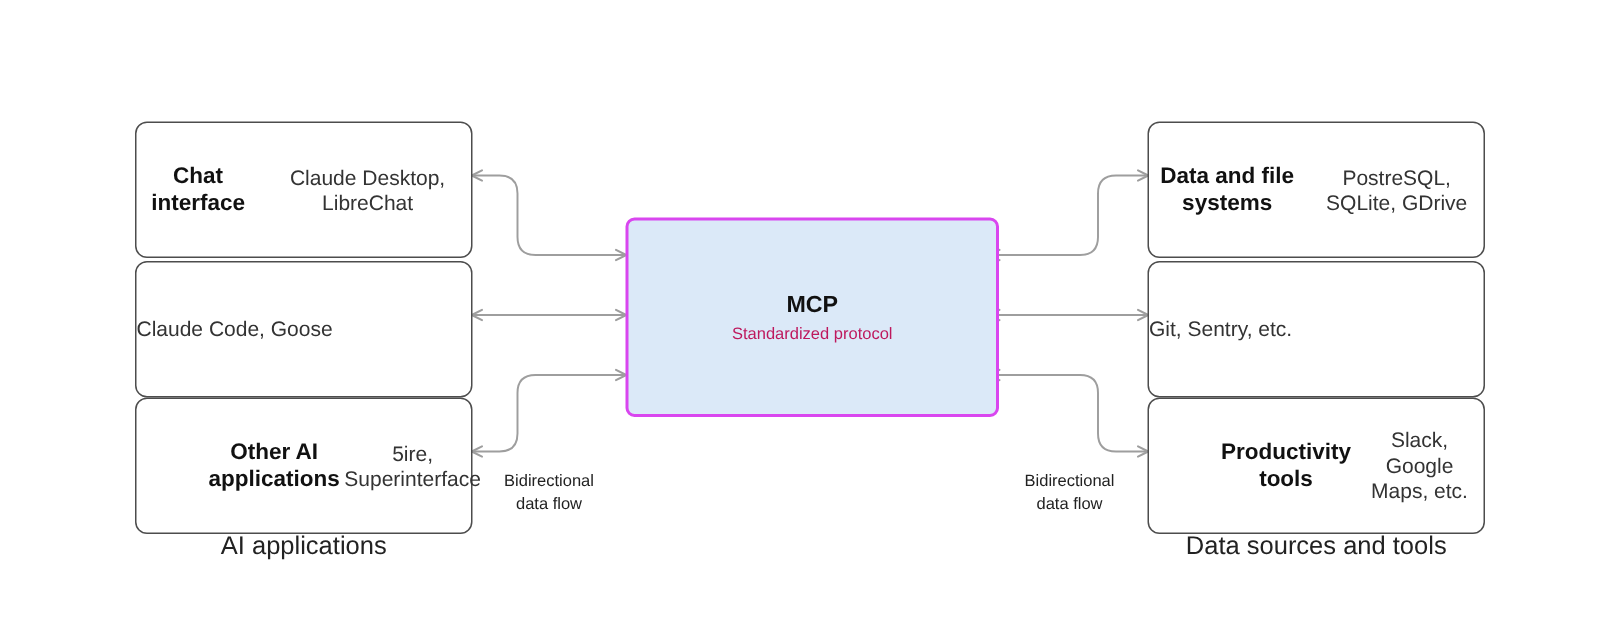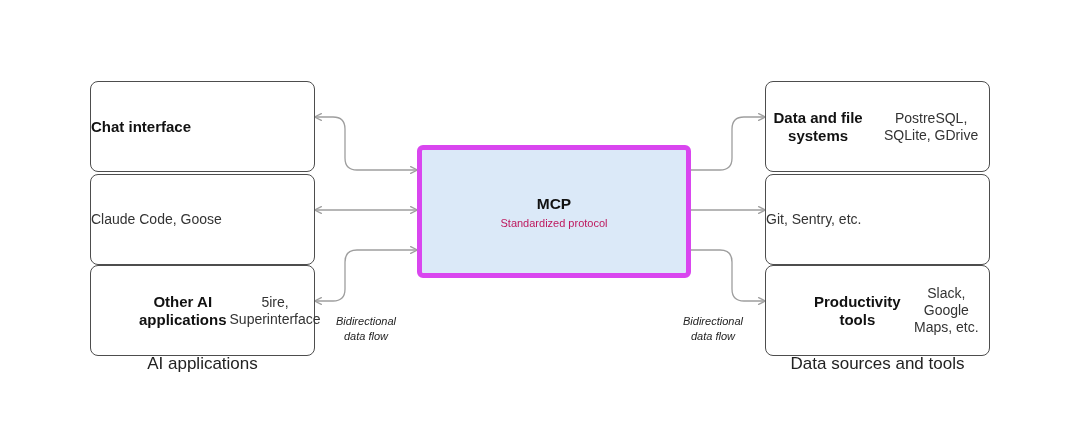--- a/index.html
+++ b/index.html
@@ -43,24 +43,24 @@
   .col-left  { left: 90px; }
   .col-right { left: 765px; }
   .row-1 { top: 81px; }
   .row-2 { top: 174px; }
   .row-3 { top: 265px; padding-left: 48px; }
 
   .center-node {
     position: absolute;
     left: 417px;
     top: 145px;
-    width: 274px;
+    width: 249px;
     height: 133px;
     background: #dbe9f8;
-    border: 5px solid #d946ef;
+    border: 2px solid #d946ef;
     border-radius: 6px;
     display: flex;
     flex-direction: column;
     align-items: center;
     justify-content: center;
     gap: 4px;
     text-align: center;
   }
   .center-title {
     font-weight: bold;
@@ -72,21 +72,20 @@
     color: #be185d;
   }
 
   .flow-label {
     position: absolute;
     width: 76px;
     font-size: 11px;
     color: #222222;
     text-align: center;
     line-height: 1.35;
-    font-style: italic;
   }
   .flow-left  { left: 328px; top: 314px; }
   .flow-right { left: 675px; top: 314px; }
 
   .group-caption {
     position: absolute;
     width: 225px;
     font-size: 17px;
     color: #222222;
     text-align: center;
@@ -121,20 +120,21 @@
     <path class="link" d="M315,117 h18 q12,0 12,12 v29 q0,12 12,12 h60" marker-start="url(#arrow)" marker-end="url(#arrow)"></path>
     <path class="link" d="M315,210 H417" marker-start="url(#arrow)" marker-end="url(#arrow)"></path>
     <path class="link" d="M315,301 h18 q12,0 12,-12 v-27 q0,-12 12,-12 h60" marker-start="url(#arrow)" marker-end="url(#arrow)"></path>
     <path class="link" d="M660,170 h60 q12,0 12,-12 v-29 q0,-12 12,-12 h21" marker-start="url(#arrow)" marker-end="url(#arrow)"></path>
     <path class="link" d="M660,210 H765" marker-start="url(#arrow)" marker-end="url(#arrow)"></path>
     <path class="link" d="M660,250 h60 q12,0 12,12 v27 q0,12 12,12 h21" marker-start="url(#arrow)" marker-end="url(#arrow)"></path>
   </svg>
 
   <div class="node col-left row-1">
     <div class="node-title">Chat interface</div>
+    <div class="node-sub">Claude Desktop, LibreChat</div>
   </div>
   <div class="node col-left row-2">
     <div class="node-sub">Claude Code, Goose</div>
   </div>
   <div class="node col-left row-3">
     <div class="node-title">Other AI applications</div>
     <div class="node-sub">5ire, Superinterface</div>
   </div>
 
   <div class="center-node">

